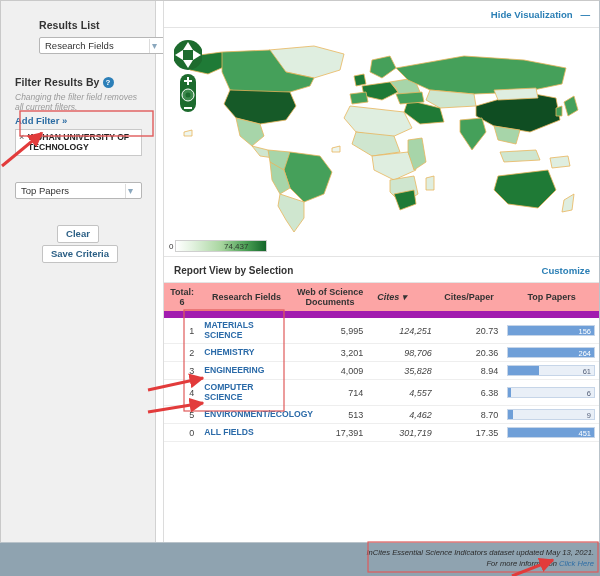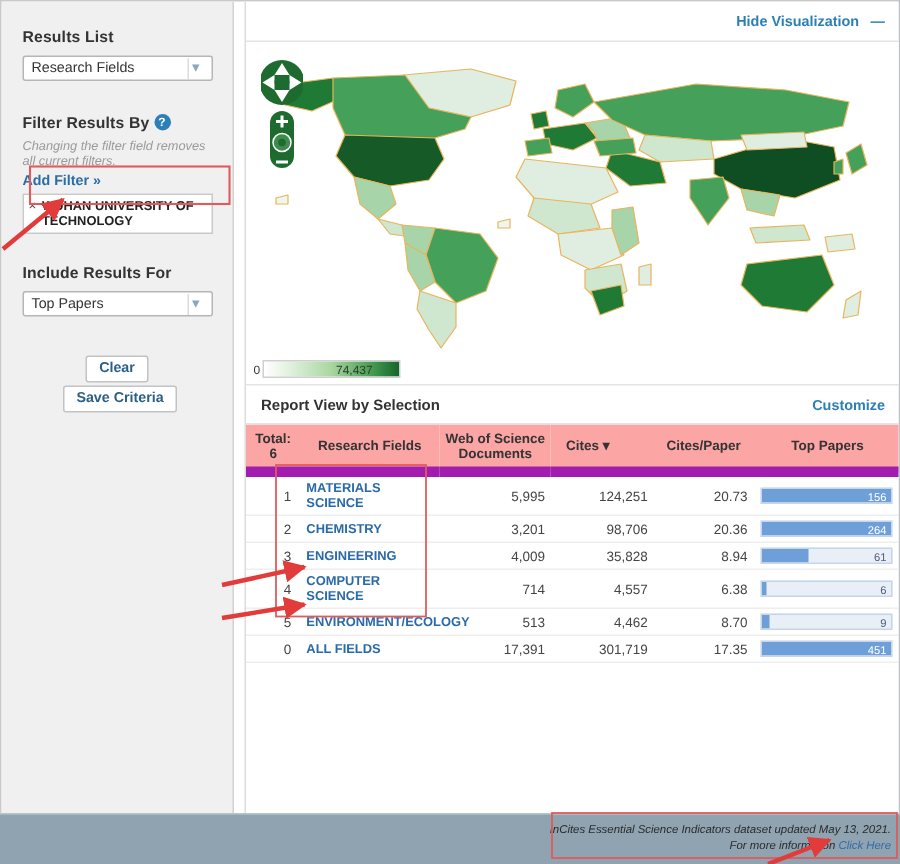--- a/index.html
+++ b/index.html
@@ -231,21 +231,21 @@
     font-size: 9px;
     color: #444;
     padding: 3px 4px;
     border-bottom: 1px solid #eeeeee;
     vertical-align: middle;
     height: 16px;
   }
   .c-rank { width: 36px; text-align: right; padding-right: 6px !important; color:#555; }
   .c-field { width: 92px; text-align: left; }
   .c-num { width: 74px; text-align: right; }
-  .c-cites { width: 68px; text-align: right; }
+  .c-cites { width: 68px; text-align: right; font-style: italic; }
   .c-cpp { width: 66px; text-align: right; }
   .c-top { width: 98px; text-align: right; padding-right: 6px !important; }
   th.c-rank { text-align: center; padding-right: 4px !important; line-height: 10px; }
   th.c-field { text-align: center; }
   th.c-num { text-align: center; line-height: 10px; }
   th.c-cites { text-align: left; padding-left: 10px !important; color: #2b7fb5; }
   th.c-cpp { text-align: center; }
   th.c-top { text-align: center; padding-right: 4px !important; }
   .fieldlink {
     color: #2a6aa8;
@@ -303,21 +303,21 @@
 </style>
 </head>
 <body>
 
 <div id="app">
 
   <div class="shell">
 
     <div class="sidebar">
 
-      <div class="side-section" style="padding-top:18px;">
+      <div class="side-section" style="padding-top:18px;margin-left:24px;">
         <div class="side-label">Results List</div>
         <div class="sel" style="margin-top:6px;">
           <span>Research Fields</span>
           <span class="divider"></span>
           <span class="caret">▾</span>
         </div>
       </div>
 
       <div class="side-section" style="padding-top:22px;">
         <div class="side-label">
@@ -327,21 +327,20 @@
         <a class="addfilter" href="#">Add Filter »</a>
         <div class="chipbox">
           <div class="chip">
             <span class="x">×</span>
             <span>WUHAN UNIVERSITY OF TECHNOLOGY</span>
           </div>
         </div>
       </div>
 
       <div class="side-section" style="padding-top:20px;">
-        <div class="side-label">Include Results For</div>
         <div class="sel" style="margin-top:6px;">
           <span>Top Papers</span>
           <span class="divider"></span>
           <span class="caret">▾</span>
         </div>
       </div>
 
       <div class="side-section btnrow" style="padding-top:24px;text-align:center;">
         <span class="btn">Clear</span>
         <span class="btn" style="margin-left:4px;">Save Criteria</span>

